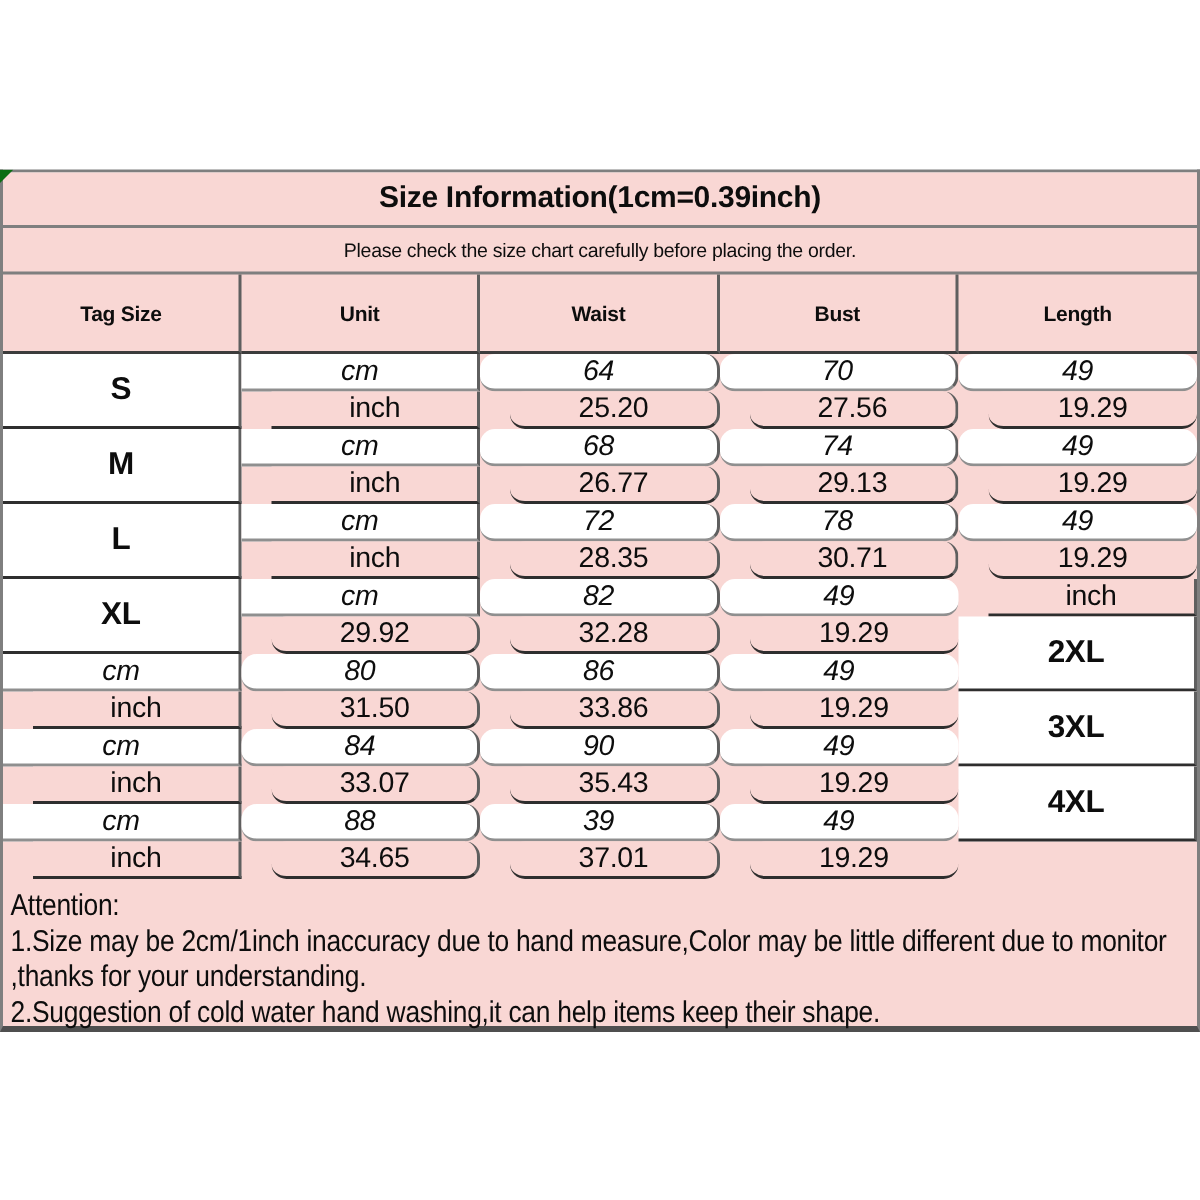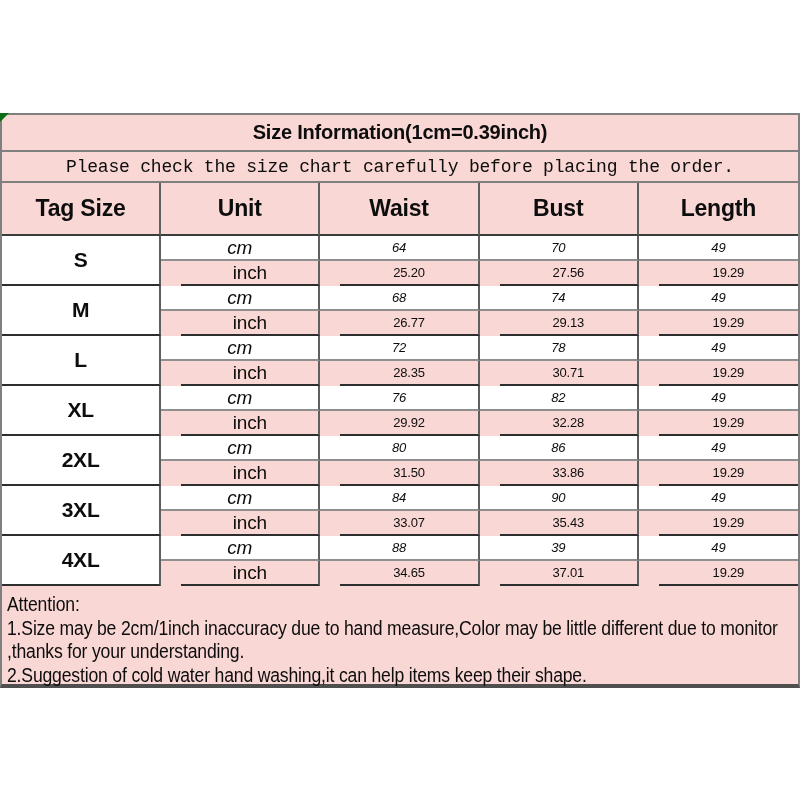--- a/index.html
+++ b/index.html
@@ -47,40 +47,39 @@
     white-space: nowrap;
   }
   .nr { border-right: none; }
   .full { grid-column: 1 / -1; border-right: none; }
   .title {
     font-weight: bold;
     font-size: 20px;
     border-bottom: 2px solid var(--border-gray, #7f7f7f);
   }
   .notice {
-    font-size: 18px;
+    font-size: 13px;
     border-bottom: 2px solid var(--border-gray, #7f7f7f);
-    font-family: Liberation Mono, monospace;
   }
   .head {
     font-weight: bold;
-    font-size: 23px;
+    font-size: 14px;
     border-bottom: 2px solid #3c3c3c;
   }
   .tag {
     grid-row: span 2;
     background: var(--row-white, #ffffff);
     font-weight: bold;
     font-size: 21px;
     border-bottom: 2px solid var(--border-dark, #2e2e2e);
   }
   .cm   { background: var(--row-white, #ffffff); border-bottom: 2px solid #8f8f8f; font-style: italic; }
   .inch { background: var(--row-pink, #f9d7d4);  border-bottom: 2px solid var(--border-dark, #2e2e2e); margin-left: 20px; }
   .unit { font-size: 19px; }
-  .val  { font-size: 13px; }
+  .val  { font-size: 19px; border-radius: 10px; }
   .attn {
     background: var(--row-pink, #f9d7d4);
     box-sizing: border-box;
     height: 98px;
     padding: 7px 4px 4px 5px;
     font-size: 20px;
   }
   .attn .line {
     white-space: nowrap;
     transform: scaleX(0.88);
@@ -129,21 +128,20 @@
       <div class="c cm val">72</div>
       <div class="c cm val">78</div>
       <div class="c cm val nr">49</div>
       <div class="c inch unit">inch</div>
       <div class="c inch val">28.35</div>
       <div class="c inch val">30.71</div>
       <div class="c inch val nr">19.29</div>
 
       <div class="c tag">XL</div>
       <div class="c cm unit">cm</div>
-      <div class="c cm val">76</div>
       <div class="c cm val">82</div>
       <div class="c cm val nr">49</div>
       <div class="c inch unit">inch</div>
       <div class="c inch val">29.92</div>
       <div class="c inch val">32.28</div>
       <div class="c inch val nr">19.29</div>
 
       <div class="c tag">2XL</div>
       <div class="c cm unit">cm</div>
       <div class="c cm val">80</div>

